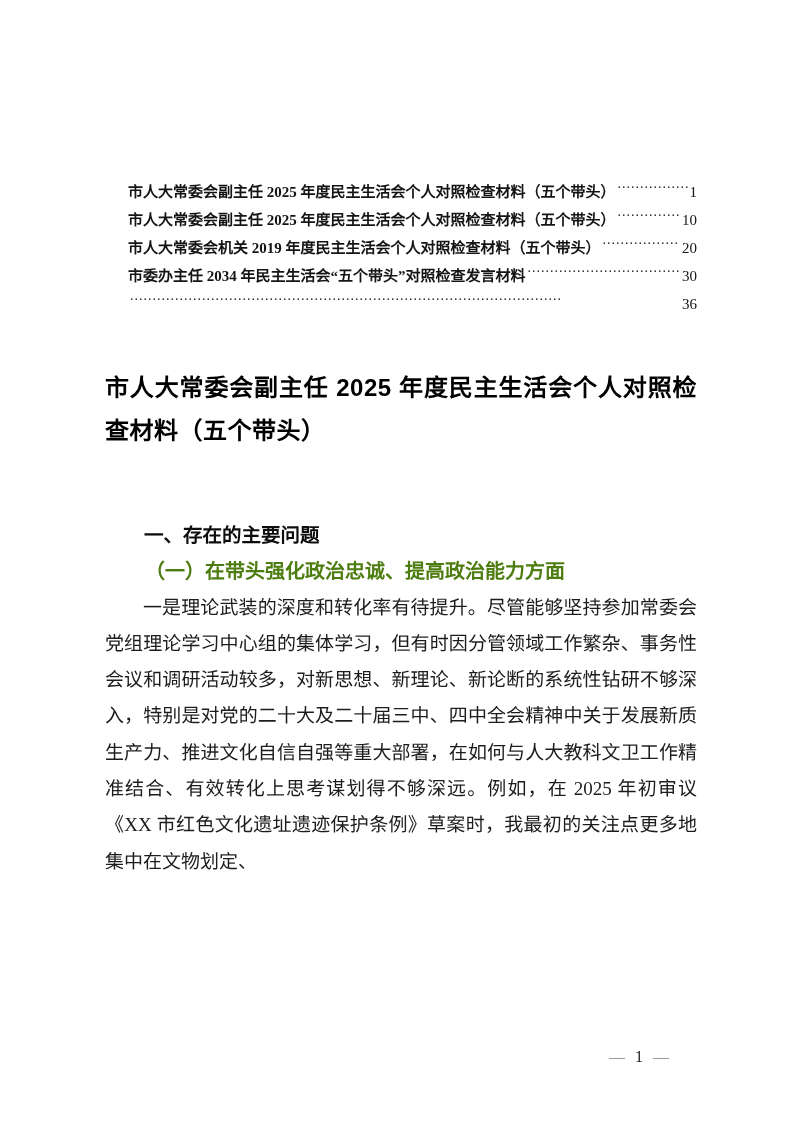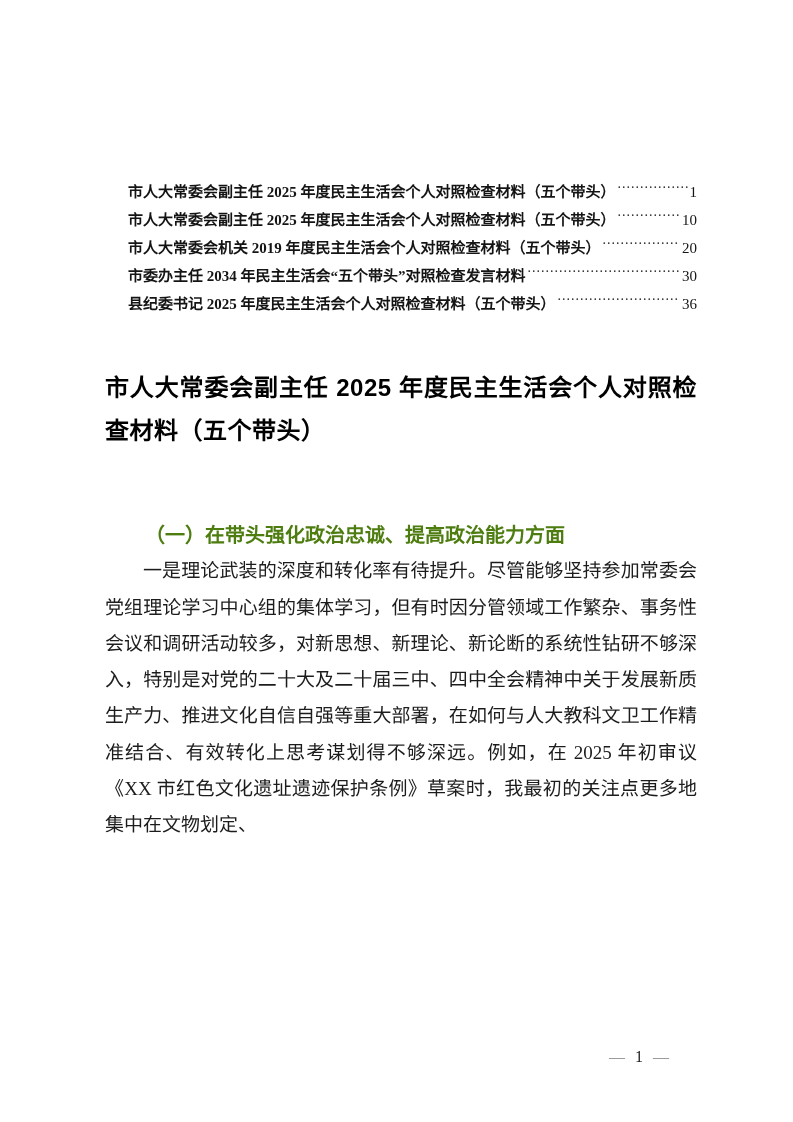--- a/index.html
+++ b/index.html
@@ -120,29 +120,29 @@
       <span class="toc-title">市人大常委会机关 2019 年度民主生活会个人对照检查材料（五个带头）</span>
       <span class="toc-dots"></span>
       <span class="toc-page">20</span>
     </div>
     <div class="toc-row">
       <span class="toc-title">市委办主任 2034 年民主生活会“五个带头”对照检查发言材料</span>
       <span class="toc-dots"></span>
       <span class="toc-page">30</span>
     </div>
     <div class="toc-row">
-      <span class="toc-title">县纪委书记 2025 年度民主生活会个人对照检查材料（五个带头）</span>
       <span class="toc-dots"></span>
       <span class="toc-page">36</span>
     </div>
   </nav>
 
   <h1 class="doc-title">市人大常委会副主任 2025 年度民主生活会个人对照检查材料（五个带头）</h1>
 
   <section class="doc-body">
+    <h2 class="h-level1">一、存在的主要问题</h2>
     <h3 class="h-level2">（一）在带头强化政治忠诚、提高政治能力方面</h3>
     <p>一是理论武装的深度和转化率有待提升。尽管能够坚持参加常委会党组理论学习中心组的集体学习，但有时因分管领域工作繁杂、事务性会议和调研活动较多，对新思想、新理论、新论断的系统性钻研不够深入，特别是对党的二十大及二十届三中、四中全会精神中关于发展新质生产力、推进文化自信自强等重大部署，在如何与人大教科文卫工作精准结合、有效转化上思考谋划得不够深远。例如，在 2025 年初审议《XX 市红色文化遗址遗迹保护条例》草案时，我最初的关注点更多地集中在文物划定、</p>
   </section>
 
   <div class="page-footer">
     <span class="dash">—</span><span class="num">1</span><span class="dash">—</span>
   </div>
 
 </div>
 

